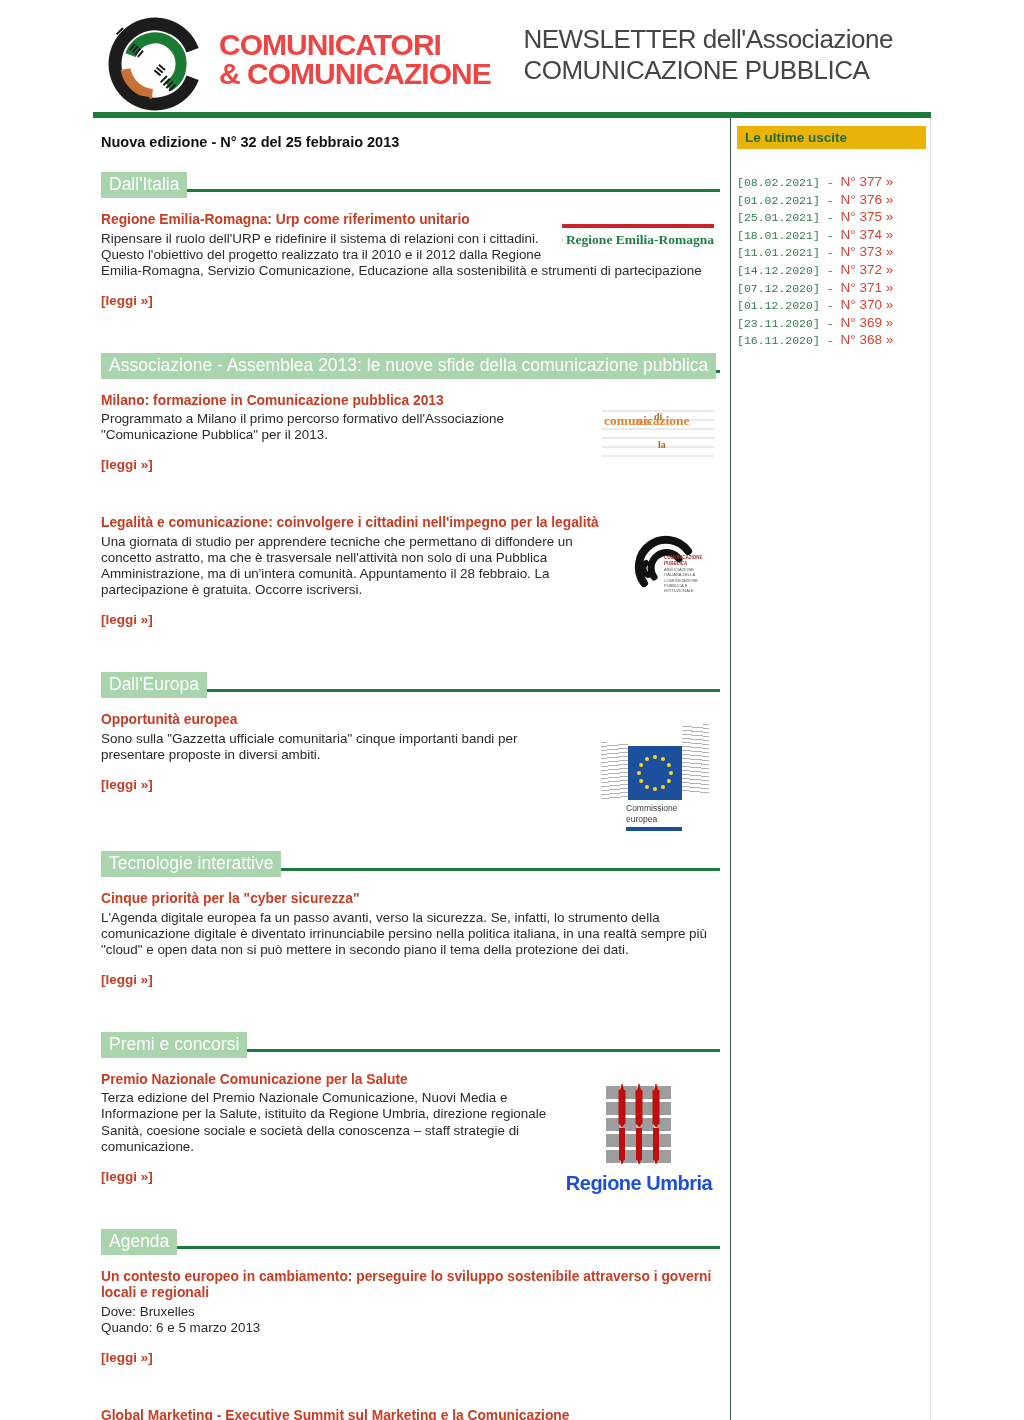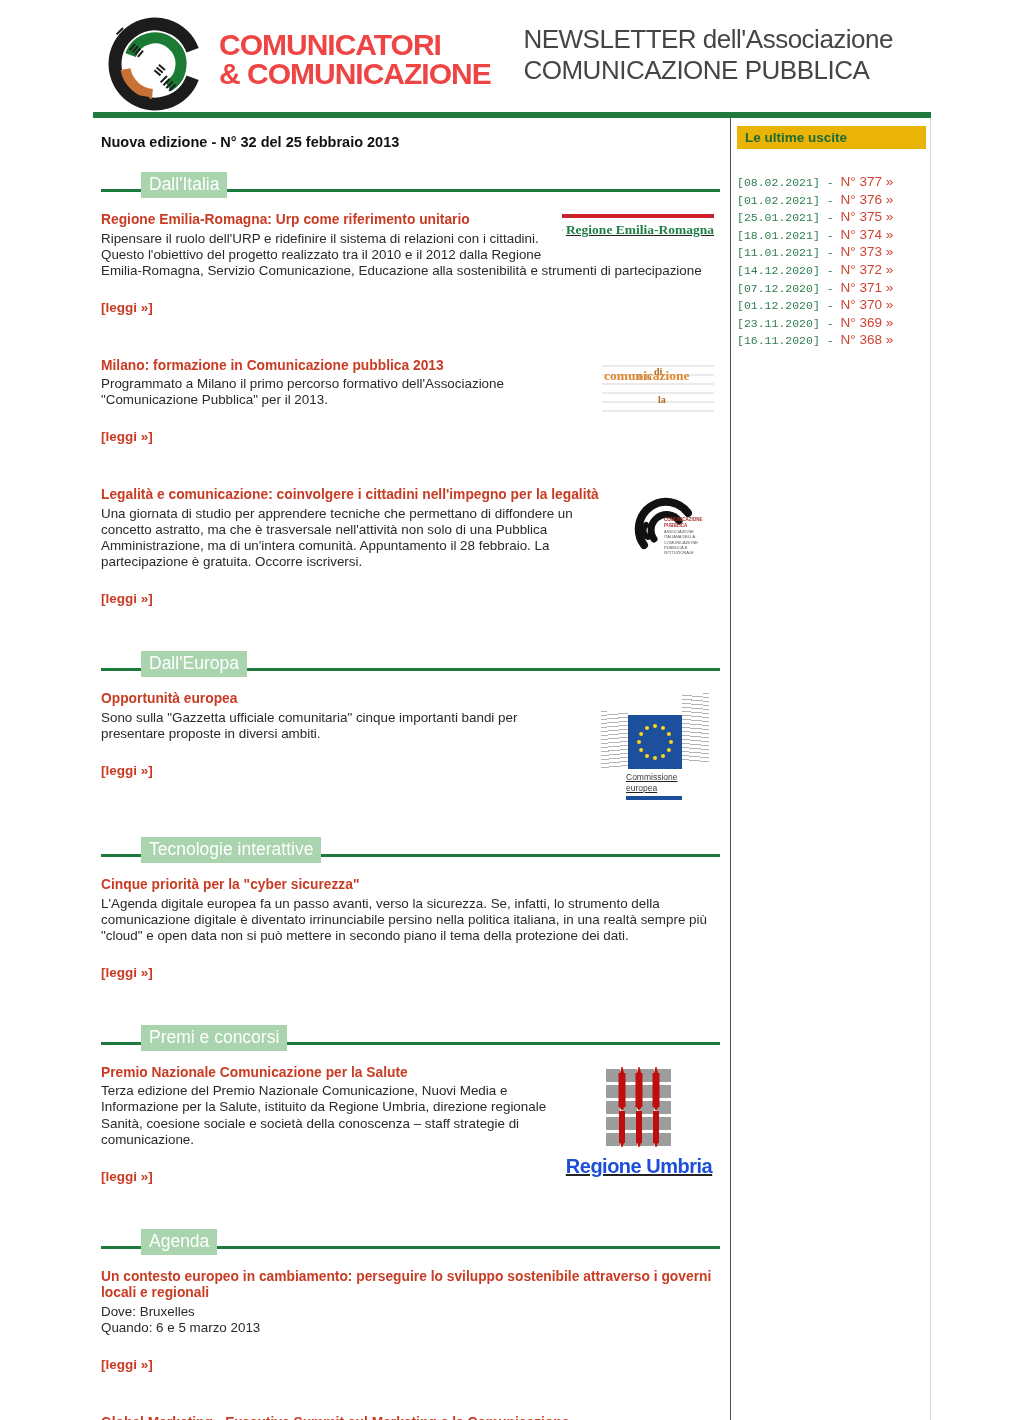--- a/index.html
+++ b/index.html
@@ -16,28 +16,28 @@
 
   
   .columns { display: flex; min-height: 1247px; align-items: stretch; }
   .main { width: 637px; padding: 8px 10px 0 8px; }
   .sidebar { width: 201px; border-left: 1px solid #3d5a45; border-right: 1px solid #dcdcdc; padding: 6px 4px 0 6px; }
 
   .edition-title { font-size: 14.5px; font-weight: bold; color: #111; padding: 8px 0 16px 0; }
 
   .sec-head { position: relative; margin: 4px 0 14px 0; line-height: 1.6; }
   .sec-head .underline { position: absolute; left: 0; right: 0; bottom: 6px; height: 3px; background: #1e7a3c; }
-  .sec-head .label { position: relative; background: #a9d4ae; color: #ffffff; font-size: 17.5px; padding: 2px 8px 4px 8px; margin-left: 40px; }
+  .sec-head .label { position: relative; background: #a9d4ae; color: #ffffff; font-size: 17.5px; padding: 2px 8px 4px 8px; }
 
   .article { margin-bottom: 42px; overflow: visible; }
   .art-title { font-size: 13.8px; font-weight: bold; color: #c93c24; line-height: 1.2; margin-bottom: 2px; }
   .art-body { font-size: 13.4px; color: #2a2a2a; line-height: 1.2; }
   .art-body p { margin: 0; }
-  .leggi { display: inline-block; margin-top: 21px; font-size: 13.5px; font-weight: bold; color: #c93c24; cursor: pointer; }
-  .art-img { float: right; margin: 2px 6px 8px 16px; text-decoration: underline; }
+  .leggi { display: inline-block; margin-top: 14px; font-size: 13.5px; font-weight: bold; color: #c93c24; cursor: pointer; }
+  .art-img { float: right; margin: 12px 6px 8px 16px; }
 
   
   .er-logo { width: 152px; }
   .er-redbar { height: 4px; background: #cc2229; margin-bottom: 2px; }
   .er-row { display: flex; align-items: center; }
   .er-label { font-family: "Liberation Serif", serif; font-weight: bold; font-size: 13.5px; color: #1f7d46; white-space: nowrap; margin-left: 3px; }
 
   
   .wordcloud { width: 112px; height: 52px; position: relative; font-family: "Liberation Serif", serif; }
   .wc-bg { position: absolute; inset: 0; background:
@@ -149,20 +149,24 @@
           </div>
         </div>
         <div class="art-title">Regione Emilia-Romagna: Urp come riferimento unitario</div>
         <div class="art-body">
           <p>Ripensare il ruolo dell'URP e ridefinire il sistema di relazioni con i cittadini.</p>
           <p>Questo l'obiettivo del progetto realizzato tra il 2010 e il 2012 dalla Regione Emilia-Romagna, Servizio Comunicazione, Educazione alla sostenibilità e strumenti di partecipazione</p>
         </div>
         <span class="leggi">[leggi »]</span>
       </div>
 
+      <div class="sec-head">
+        <div class="underline"></div>
+        <span class="label">Associazione - Assemblea 2013: le nuove sfide della comunicazione pubblica</span>
+      </div>
 
       <div class="article">
         <div class="art-img wordcloud">
           <div class="wc-bg"></div>
           <span class="wc-della">della</span>
           <span class="wc-di">di</span>
           <span class="wc-main">comunicazione</span>
           <span class="wc-la">la</span>
         </div>
         <div class="art-title">Milano: formazione in Comunicazione pubblica 2013</div>

